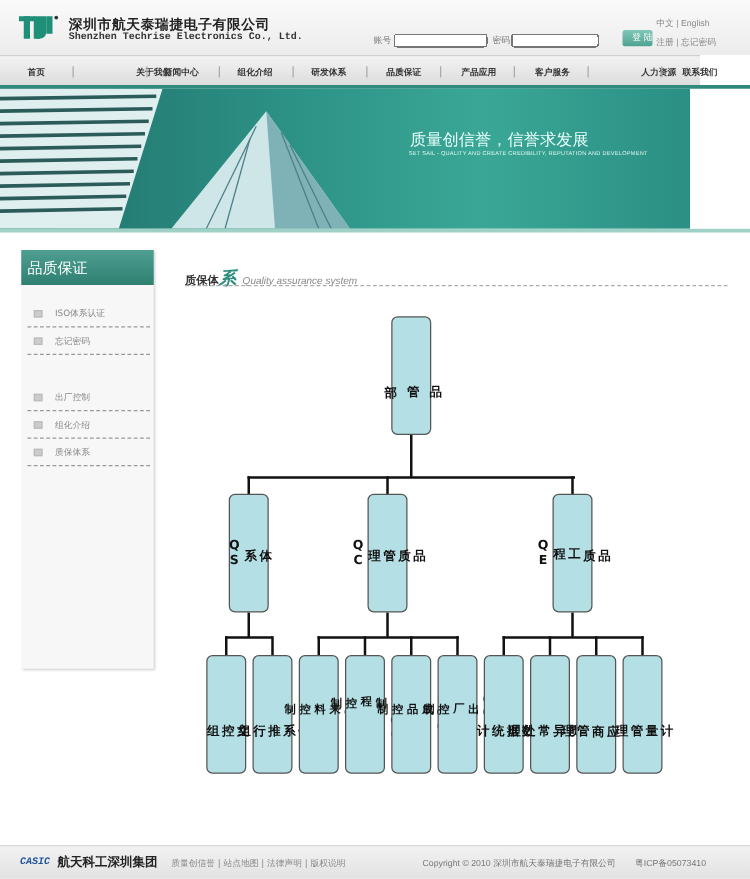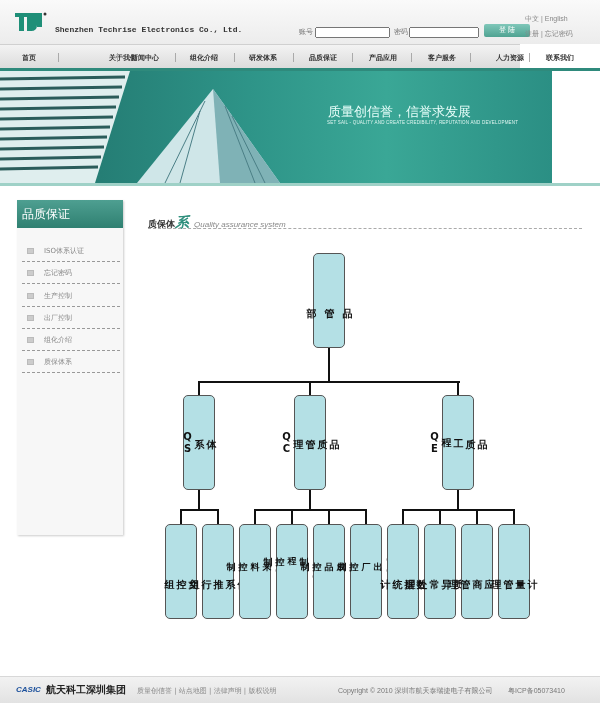--- a/index.html
+++ b/index.html
@@ -2,23 +2,23 @@
 <html><head>
 <meta charset="utf-8">
 <style>
   * { margin:0; padding:0; box-sizing:border-box; }
   body { width:600px; height:703px; background:#fff; font-family:"DejaVu Sans", sans-serif; position:relative; overflow:hidden; }
   .header { position:absolute; left:0; top:0; width:600px; height:44px; background:linear-gradient(#fafafa,#ececec); }
   .logo-mark { position:absolute; left:15px; top:12px; width:32px; height:20px; }
   .logo-cn { position:absolute; left:55px; top:12px; font-size:11px; font-weight:bold; color:#222; letter-spacing:0.5px; white-space:nowrap; }
   .logo-en { position:absolute; left:55px; top:25px; font-size:8px; font-weight:bold; color:#333; white-space:nowrap; font-family:Liberation Mono, monospace; }
   .login { position:absolute; top:27px; font-size:7px; color:#777; }
-  .login-btn { position:absolute; left:484px; top:24px; width:46px; height:13px; background:linear-gradient(#7fc7b9,#4fa392); color:#fff; font-size:7px; text-align:center; line-height:13px; border-radius:2px; }
+  .login-btn { position:absolute; left:498px; top:24px; width:24px; height:13px; background:linear-gradient(#7fc7b9,#4fa392); color:#fff; font-size:7px; text-align:right; line-height:13px; border-radius:2px; }
   .toplinks { position:absolute; left:525px; font-size:7px; color:#888; white-space:nowrap; font-family:"Liberation Sans", sans-serif; }
-  .nav { position:absolute; left:0; top:44px; width:520px; height:24px; background:linear-gradient(#f3f3f3,#dcdcdc); border-top:1px solid #d0d0d0; }
+  .nav { position:absolute; left:0; top:44px; width:560px; height:24px; background:linear-gradient(#f3f3f3,#dcdcdc); border-top:1px solid #d0d0d0; }
   .nav-item { position:absolute; top:8px; font-size:7px; font-weight:bold; color:#333; white-space:nowrap; }
   .nav-sep { position:absolute; top:8px; width:1px; height:9px; background:#aaa; }
   .nav-bottom { position:absolute; left:0; top:68px; width:600px; height:3px; background:#2f8a7c; }
   .banner { position:absolute; left:0; top:71px; width:552px; height:112px; background:linear-gradient(90deg,#1f6f68 0%,#2e9488 45%,#3aa796 70%,#2b8f84 100%); overflow:hidden; }
   .banner-slogan { position:absolute; left:328px; top:32px; font-size:13px; color:#e9fffb; white-space:nowrap; }
   .banner-sub { position:absolute; left:327px; top:49px; font-size:4.5px; color:#dff6f1; white-space:nowrap; letter-spacing:0.2px; font-family:"Liberation Sans", sans-serif; }
   .banner-strip { position:absolute; left:0; top:183px; width:600px; height:3px; background:#9fd1c7; }
   .sidebar { position:absolute; left:17px; top:200px; width:106px; height:335px; background:#f7f7f7; box-shadow:1px 1px 2px #ccc; }
   .sidebar-title { position:absolute; left:0; top:0; width:106px; height:28px; background:linear-gradient(#4e9f91,#2f8071); color:#fff; font-size:12px; line-height:28px; padding-left:5px; }
   .side-item { position:absolute; left:5px; width:98px; height:22px; border-bottom:1px dashed #999; font-size:7px; color:#888; line-height:22px; padding-left:22px; white-space:nowrap; }
@@ -26,38 +26,39 @@
   .content-title { position:absolute; left:148px; top:212px; white-space:nowrap; }
   .ct-cn { font-size:9px; font-weight:bold; color:#333; }
   .ct-big { font-size:14px; color:#2f8f7d; font-style:italic; font-weight:bold; }
   .ct-en { font-size:8px; color:#888; font-style:italic; font-family:"Liberation Sans", sans-serif; }
   .content-rule { position:absolute; left:148px; top:228px; width:434px; border-top:1px dashed #aaa; }
   .node { position:absolute; width:32px; background:#b4e0e5; border:1px solid #555; border-radius:5px; display:flex; align-items:center; justify-content:center; }
   .node span { font-size:10px; font-weight:bold; color:#111; writing-mode:vertical-rl; text-orientation:upright; letter-spacing:1px; white-space:pre-line; line-height:12px; }
   .node.wide span { font-size:9px; }
   .ln { position:absolute; background:#111; }
   .footer { position:absolute; left:0; top:676px; width:600px; height:27px; background:linear-gradient(#f2f2f2,#e2e2e2); border-top:1px solid #d8d8d8; }
-  .footer-logo { position:absolute; left:16px; top:8px; font-size:8px; font-weight:bold; color:#1a4f9b; font-style:italic; font-family:Liberation Sans, sans-serif; }
+  .footer-logo { position:absolute; left:16px; top:8px; font-size:8px; font-weight:bold; color:#1a4f9b; font-style:italic; font-family:Liberation Mono, monospace; }
   .footer-group { position:absolute; left:46px; top:6px; font-size:10px; font-weight:bold; color:#222; white-space:nowrap; }
   .footer-links { position:absolute; left:137px; top:9px; font-size:7px; color:#888; white-space:nowrap; }
   .footer-copy { position:absolute; left:338px; top:9px; font-size:7px; color:#777; white-space:nowrap; font-family:"Liberation Sans", sans-serif; }
   .footer-icp { position:absolute; left:508px; top:9px; font-size:7px; color:#777; white-space:nowrap; font-family:"Liberation Sans", sans-serif; }
 </style>
 </head>
 <body>
 
 <div class="header">
   <svg class="logo-mark" viewBox="0 0 32 20">
     <rect x="0" y="1" width="13" height="4" fill="#1f8f78"></rect>
     <rect x="4" y="1" width="5" height="18" fill="#1f8f78"></rect>
     <rect x="12" y="1" width="5" height="18" fill="#1f8f78"></rect>
     <path d="M17 1 h5 v12 q0 6 -6 6 h-2 v-4 h2 q1 0 1 -2z" fill="#1f8f78"></path>
     <rect x="22" y="1" width="5" height="14" fill="#1f8f78"></rect>
     <circle cx="30" cy="2" r="1.5" fill="#333"></circle>
   </svg>
+  <div class="logo-cn">深圳市航天泰瑞捷电子有限公司</div>
   <div class="logo-en">Shenzhen Techrise Electronics Co., Ltd.</div>
 
   <span class="login" style="left:299px;">账号</span>
   <input class="login" type="text" style="left: 315px; top: 27px; width: 75px;" value="">
   <span class="login" style="left:394px;">密码</span>
   <input class="login" type="password" style="left: 409px; top: 27px; width: 70px;" value="">
   <div class="login-btn">登 陆</div>
 
   <div class="toplinks" style="top:14px;">
     <span>中文</span>
@@ -81,21 +82,21 @@
   <span class="nav-item" style="left:190px;">组化介绍</span>
   <span class="nav-sep" style="left:234px;"></span>
   <span class="nav-item" style="left:249px;">研发体系</span>
   <span class="nav-sep" style="left:293px;"></span>
   <span class="nav-item" style="left:309px;">品质保证</span>
   <span class="nav-sep" style="left:352px;"></span>
   <span class="nav-item" style="left:369px;">产品应用</span>
   <span class="nav-sep" style="left:411px;"></span>
   <span class="nav-item" style="left:428px;">客户服务</span>
   <span class="nav-sep" style="left:470px;"></span>
-  <span class="nav-item" style="left:496px;text-align:right;">人力资源</span>
+  <span class="nav-item" style="left:513px;text-align:right;">人力资源</span>
   <span class="nav-sep" style="left:529px;"></span>
   <span class="nav-item" style="left:546px;">联系我们</span>
 </div>
 <div class="nav-bottom"></div>
 
 <div class="banner">
   <svg width="600" height="112" style="position:absolute;left:0;top:0;">
     <polygon points="0,0 130,0 95,112 0,112" fill="#dfeeee"></polygon>
     <g stroke="#2b5c5a" stroke-width="3">
       <line x1="0" y1="8" x2="125" y2="6"></line>
@@ -126,24 +127,20 @@
 <div class="sidebar">
   <div class="sidebar-title">品质保证</div>
   <div class="side-item" style="top:40px;">
     <span class="side-bullet"></span>
     <span>ISO体系认证</span>
   </div>
   <div class="side-item" style="top:62px;">
     <span class="side-bullet"></span>
     <span>忘记密码</span>
   </div>
-  <div class="side-item" style="top:85px;">
-    <span class="side-bullet"></span>
-    <span>生产控制</span>
-  </div>
   <div class="side-item" style="top:107px;">
     <span class="side-bullet"></span>
     <span>出厂控制</span>
   </div>
   <div class="side-item" style="top:151px;">
     <span class="side-bullet"></span>
     <span>质保体系</span>
   </div>
   <div class="side-item" style="top:129px;">
     <span class="side-bullet"></span>

